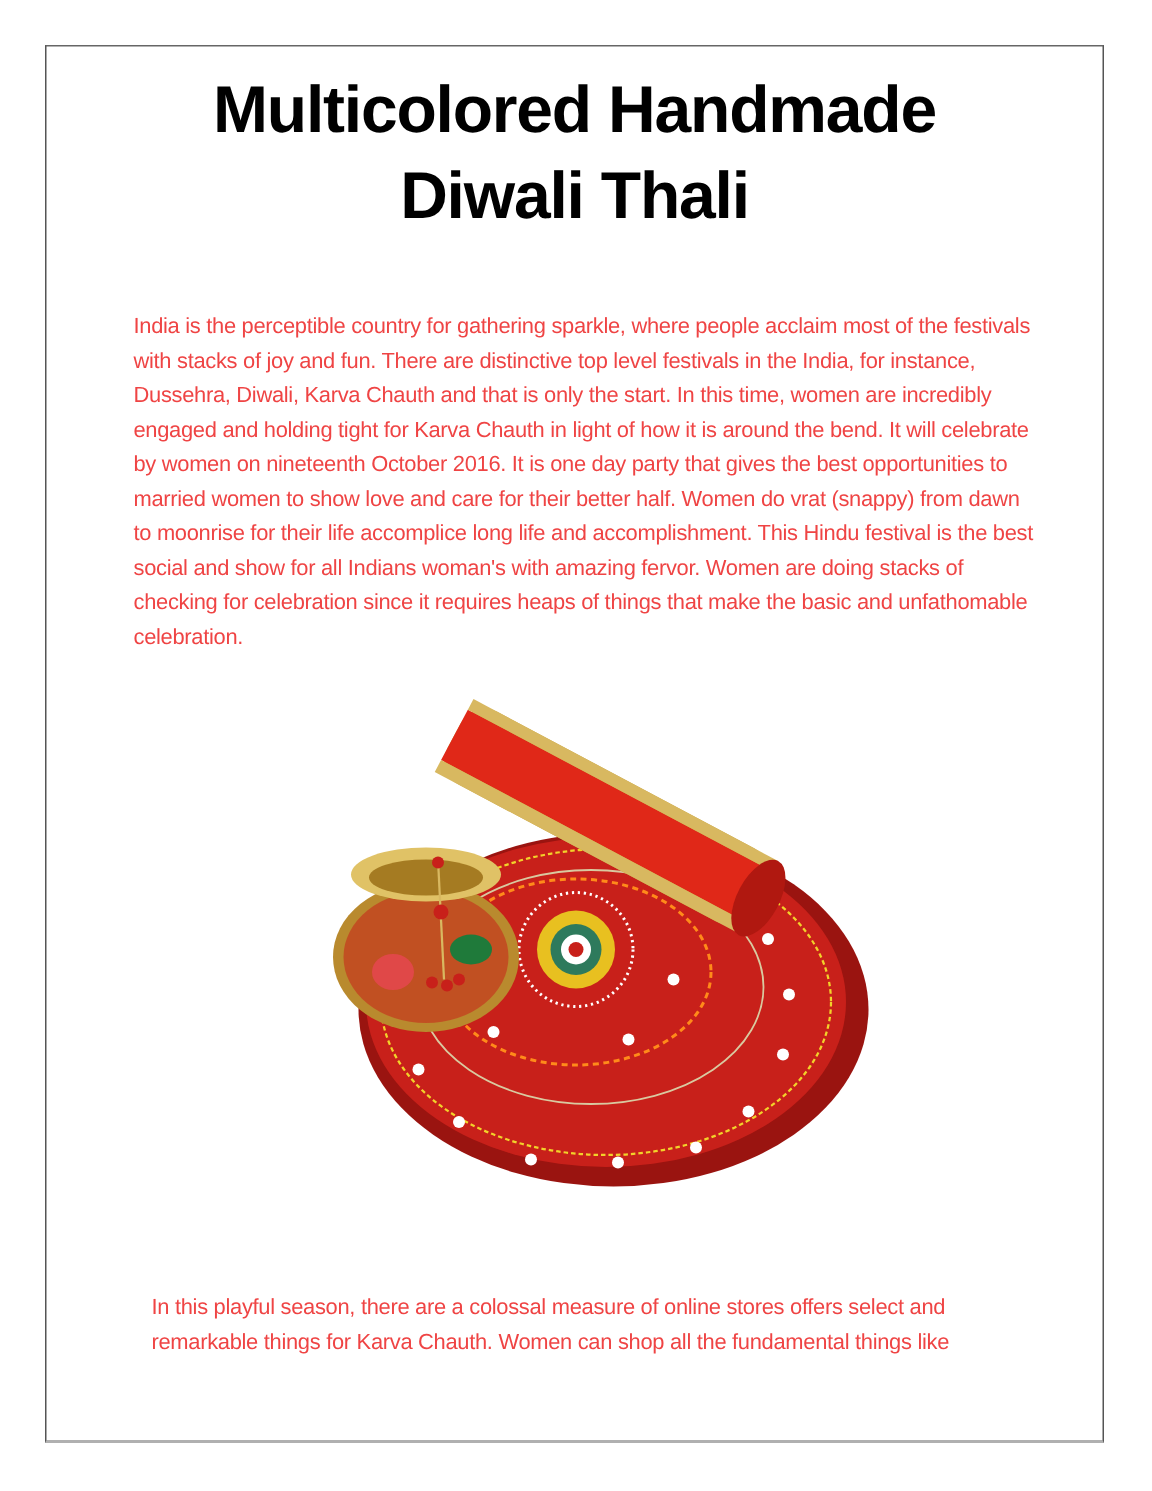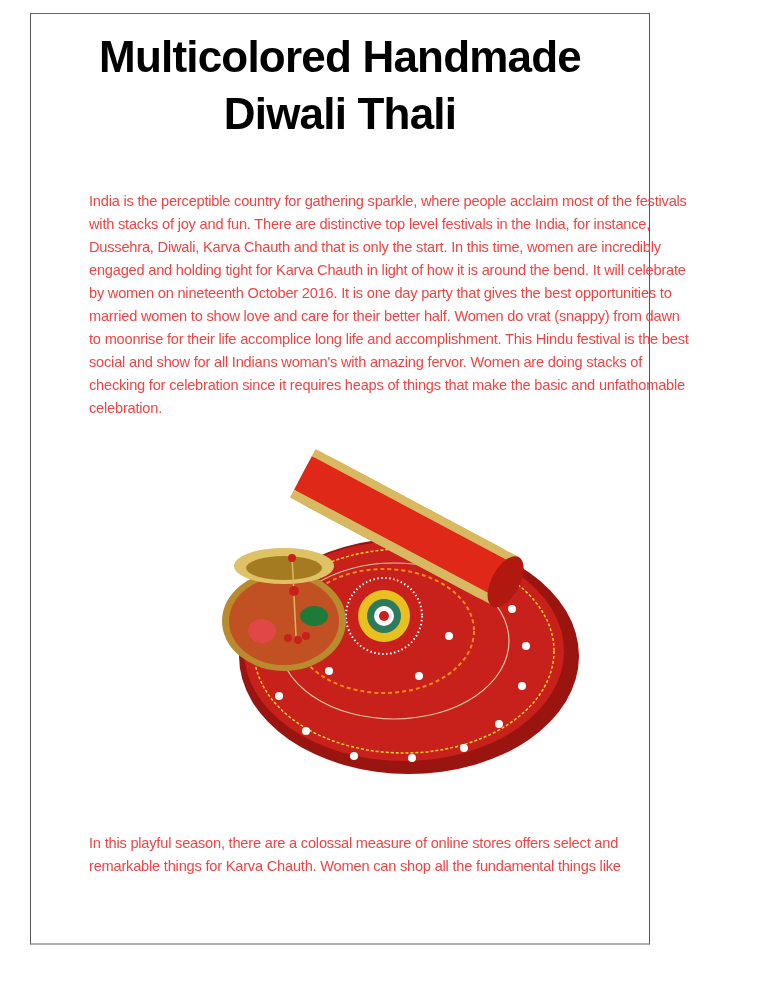--- a/index.html
+++ b/index.html
@@ -1,18 +1,18 @@
 <!DOCTYPE html>
 <html><head>
   <meta charset="utf-8">
   <style>
     html, body { margin: 0; padding: 0; background: #ffffff; }
     body { width: 768px; height: 994px; position: relative; overflow: hidden; font-family: "Liberation Sans", sans-serif; }
     .page {
-      position: absolute; left: 30px; top: 13px; width: 620px; height: 932px;
+      position: absolute; left: 30px; top: 30px; width: 706px; height: 932px;
       border-left: 1px solid #555; border-right: 1px solid #555; border-top: 1px solid #666;
       border-bottom: 2px solid #b0b0b0; box-sizing: border-box; background: #fff;
     }
     .title {
       position: absolute; left: 0; right: 0; top: 14px; text-align: center;
       font-family: "Liberation Sans", sans-serif; font-weight: bold; font-size: 44px;
       line-height: 57px; color: #000; letter-spacing: -0.8px;
     }
     .body-text {
       position: absolute; left: 58px; width: 600px; font-size: 14.6px; line-height: 23px;
@@ -83,14 +83,14 @@
         <circle cx="78" cy="112" r="4" fill="#c8201a"></circle>
         <circle cx="80" cy="145" r="5" fill="#c8201a"></circle>
         <circle cx="74" cy="192" r="4" fill="#c8201a"></circle>
         <circle cx="84" cy="194" r="4" fill="#c8201a"></circle>
         <circle cx="92" cy="190" r="4" fill="#c8201a"></circle>
       </g>
     </svg>
   </div>
 
 
-  <p class="body-text p2" style="margin:0">In this playful season, there are a colossal measure of online stores offers select and remarkable things for Karva Chauth. Women can shop all the fundamental things like</p>
+  <p class="body-text p2" style="margin:12px">In this playful season, there are a colossal measure of online stores offers select and remarkable things for Karva Chauth. Women can shop all the fundamental things like</p>
 </div>
 
 </body></html>

